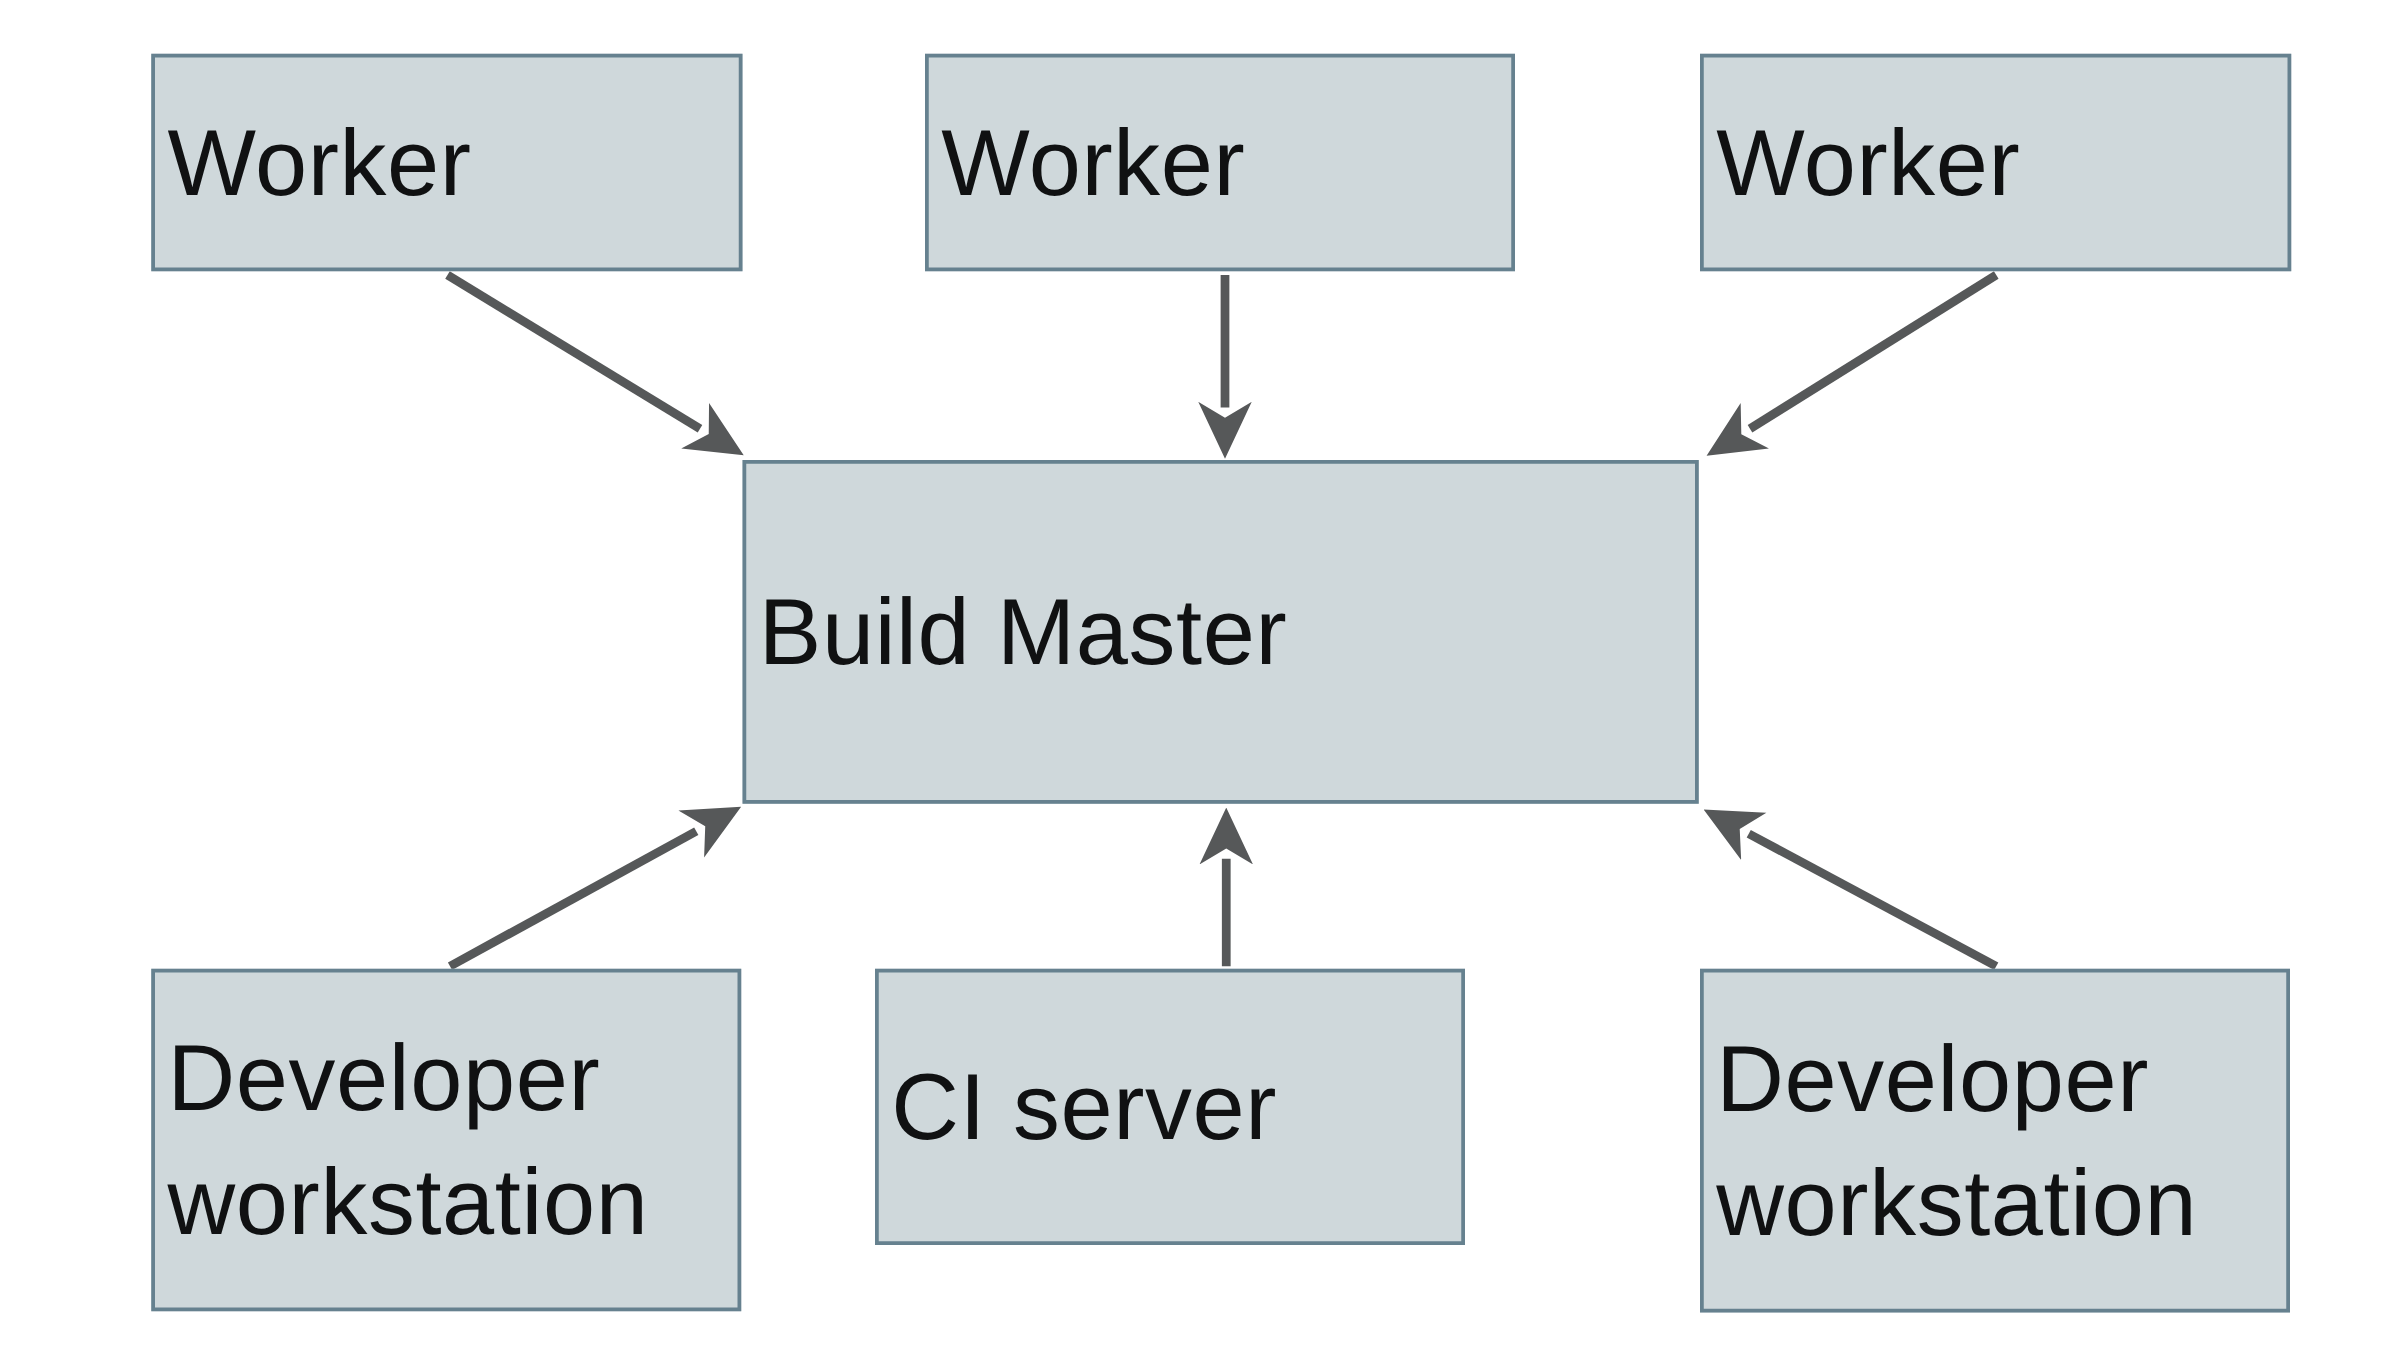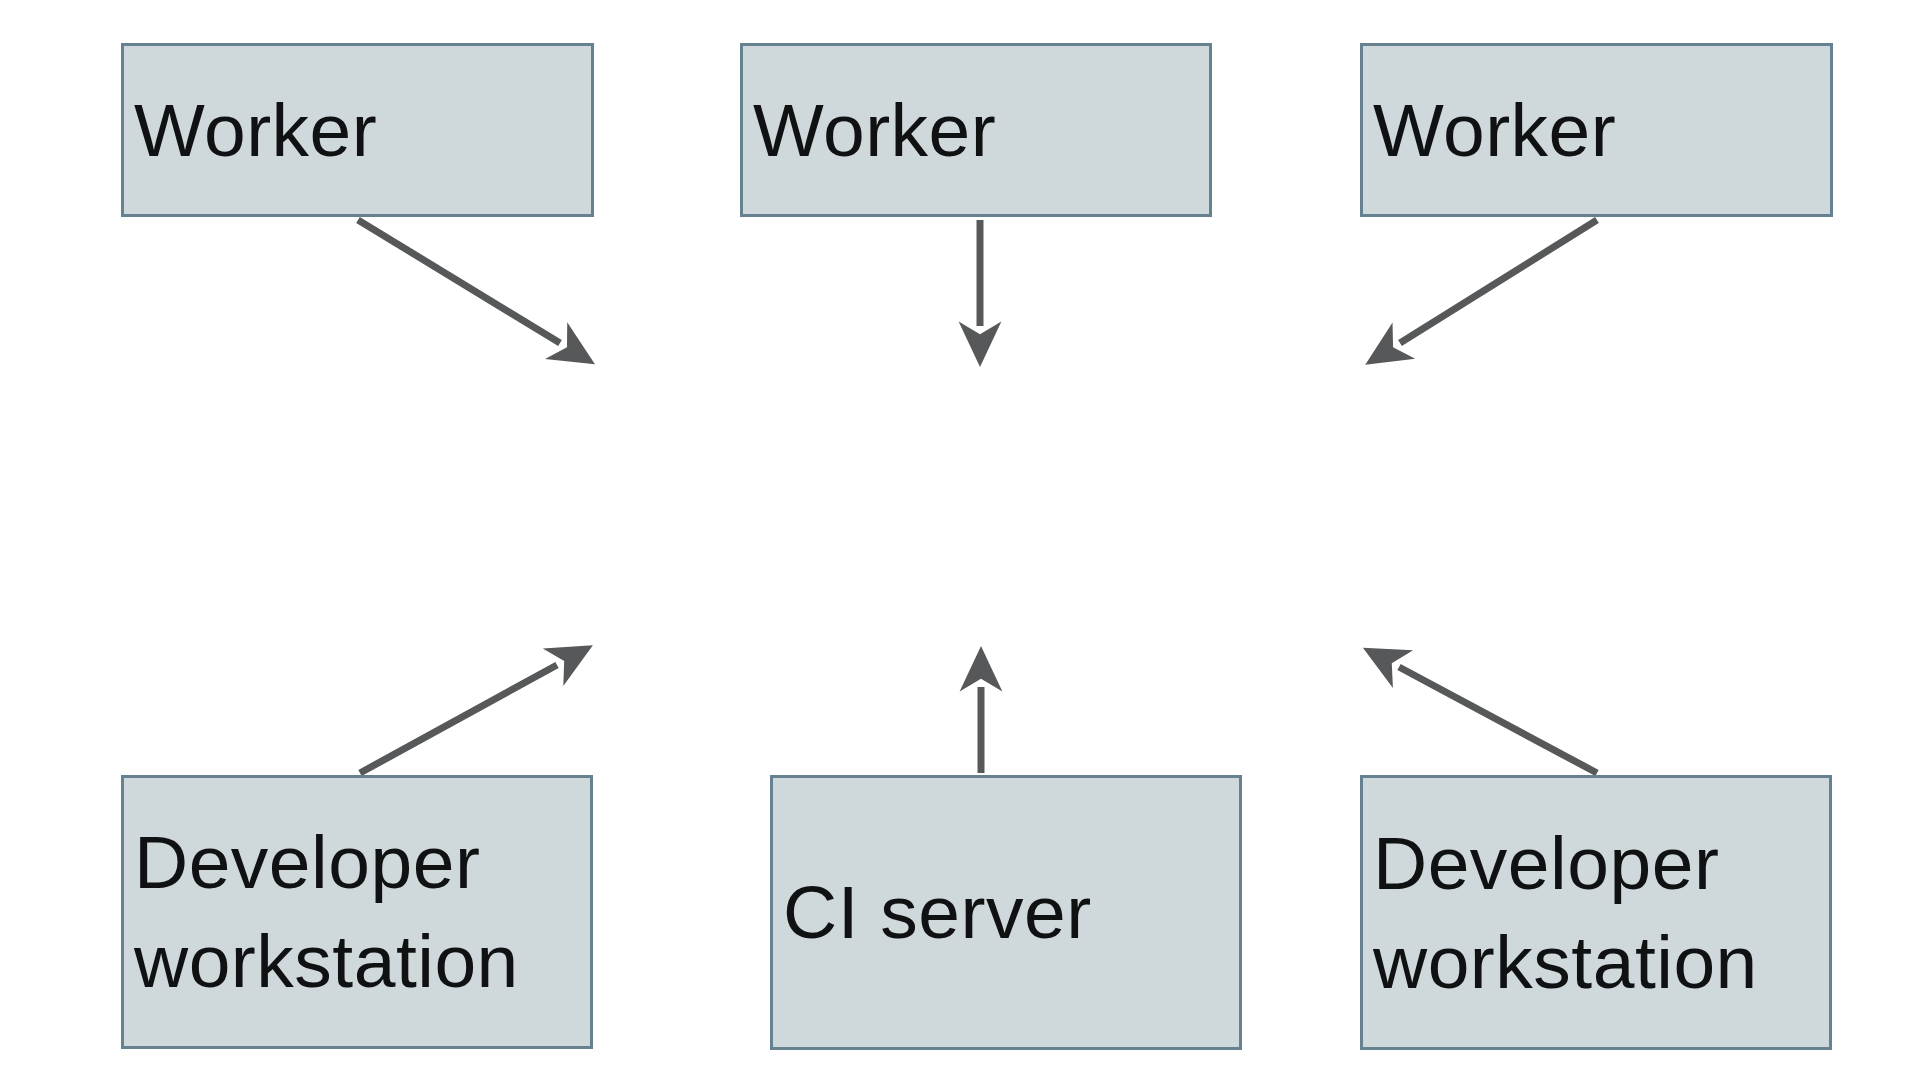--- a/index.html
+++ b/index.html
@@ -48,21 +48,21 @@
     display: block;
     width: 100%;
     padding: 0 10px;
   }
   
   .node-worker-1 { left: 121px; top: 43px;  width: 473px; height: 174px; }
   .node-worker-2 { left: 740px; top: 43px;  width: 472px; height: 174px; }
   .node-worker-3 { left: 1360px; top: 43px; width: 473px; height: 174px; }
   .node-build-master { left: 594px; top: 368px; width: 765px; height: 275px; }
   .node-dev-left  { left: 121px;  top: 775px; width: 472px; height: 274px; }
-  .node-ci-server { left: 770px;  top: 775px; width: 472px; height: 275px; }
+  .node-ci-server { left: 700px;  top: 775px; width: 472px; height: 221px; }
   .node-dev-right { left: 1360px; top: 775px; width: 472px; height: 275px; }
 </style>
 </head>
 <body>
 
 <div class="stage">
 
   <svg class="edges-layer" width="1910" height="1090" viewBox="0 0 1910 1090" xmlns="http://www.w3.org/2000/svg">
     <defs>
       <marker id="arrowhead" viewBox="0 0 10 10" refX="1" refY="5" markerWidth="6.5" markerHeight="6.5" orient="auto-start-reverse">
@@ -82,20 +82,23 @@
   </div>
 
   <div class="node node-worker-2">
     <span class="label">Worker</span>
   </div>
 
   <div class="node node-worker-3">
     <span class="label">Worker</span>
   </div>
 
+  <div class="node node-build-master">
+    <span class="label">Build Master</span>
+  </div>
 
   <div class="node node-dev-left">
     <span class="label">Developer workstation</span>
   </div>
 
   <div class="node node-ci-server">
     <span class="label">CI server</span>
   </div>
 
   <div class="node node-dev-right">

